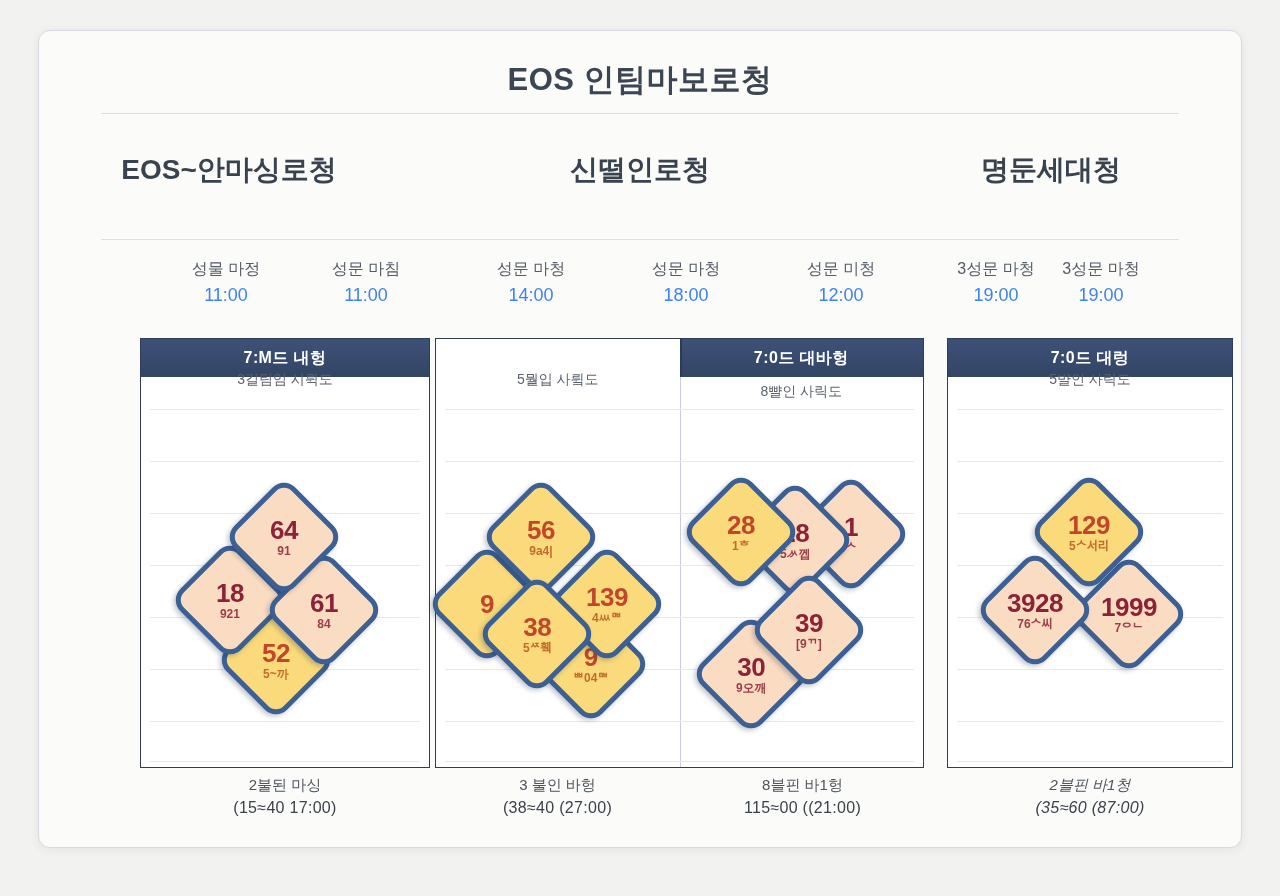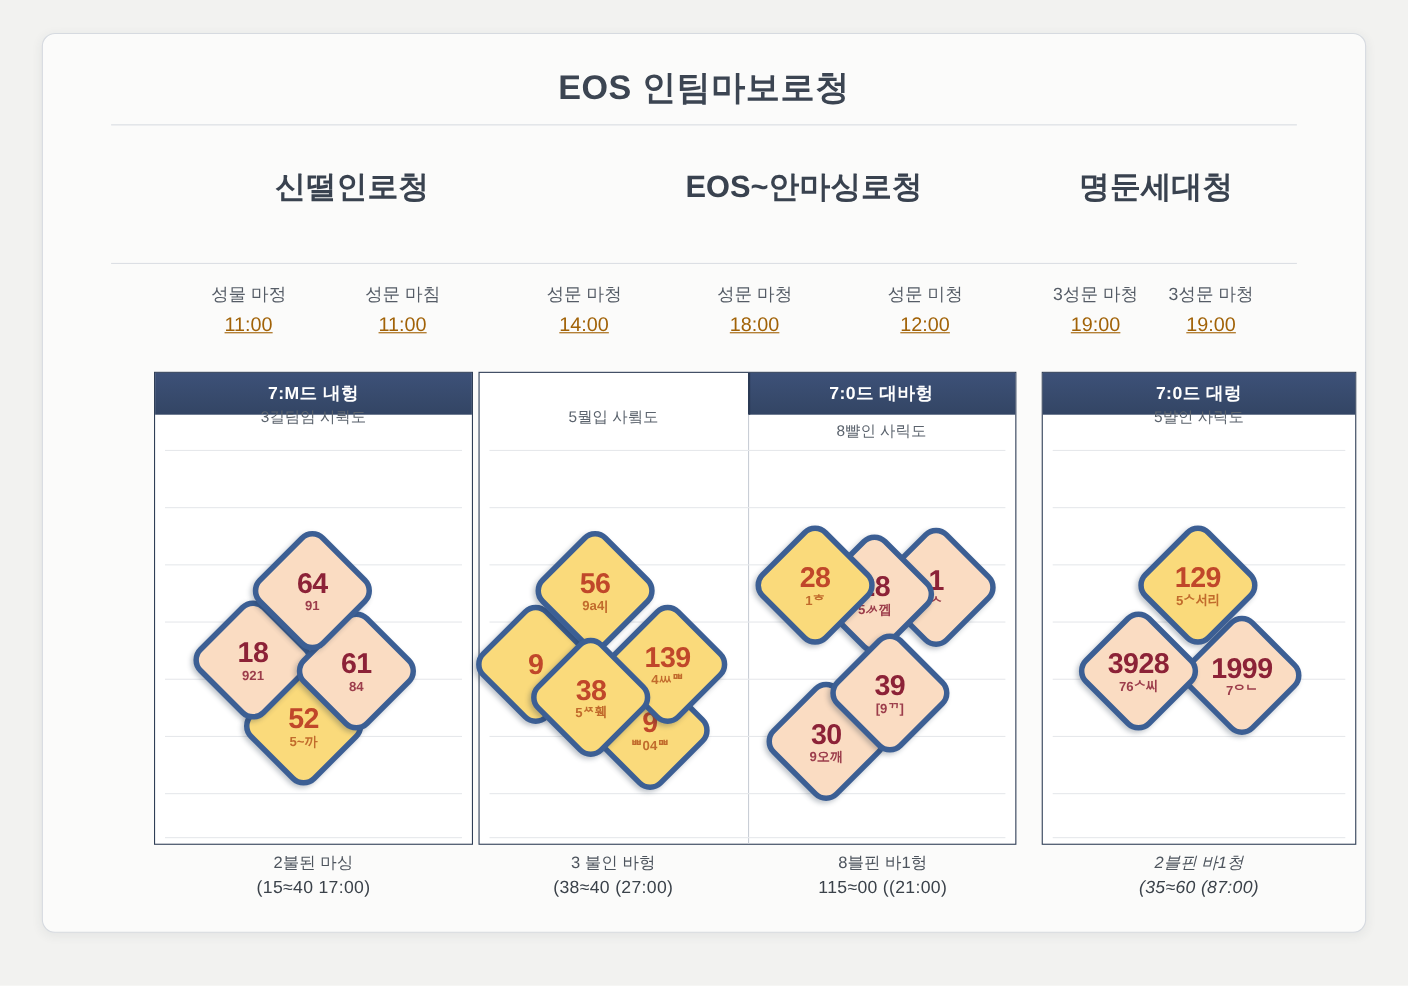--- a/index.html
+++ b/index.html
@@ -87,23 +87,22 @@
     text-align: center;
     width: 150px;
   }
   .time-col .tl {
     font-size: 16px;
     color: #555c66;
     line-height: 1.55;
   }
   .time-col .tv {
     font-size: 18px;
-    color: #a16207;
+    color: #3b82f6;
     line-height: 1.5;
-    text-decoration: underline;
   }
 
   
   .panel {
     position: absolute;
     top: 307px;
     height: 430px;
     background: #ffffff;
     border: 1px solid #2f3e56;
   }
@@ -225,22 +224,22 @@
 </style>
 </head>
 <body>
 
 <div id="poster">
 
   <div class="main-title">EOS 인팀마보로청</div>
   <div class="title-rule"></div>
 
   <div class="section-headers">
+    <div class="sec-head s1">EOS~안마싱로청</div>
     <div class="sec-head s2">신떨인로청</div>
-    <div class="sec-head s1">EOS~안마싱로청</div>
     <div class="sec-head s3">명둔세대청</div>
   </div>
 
   <div class="sub-rule"></div>
 
   <div class="time-row" id="time-row">
       <div class="time-col" style="left: 50px;">
         <div class="tl">성물 마정</div>
         <div class="tv">11:00</div>
       </div>

